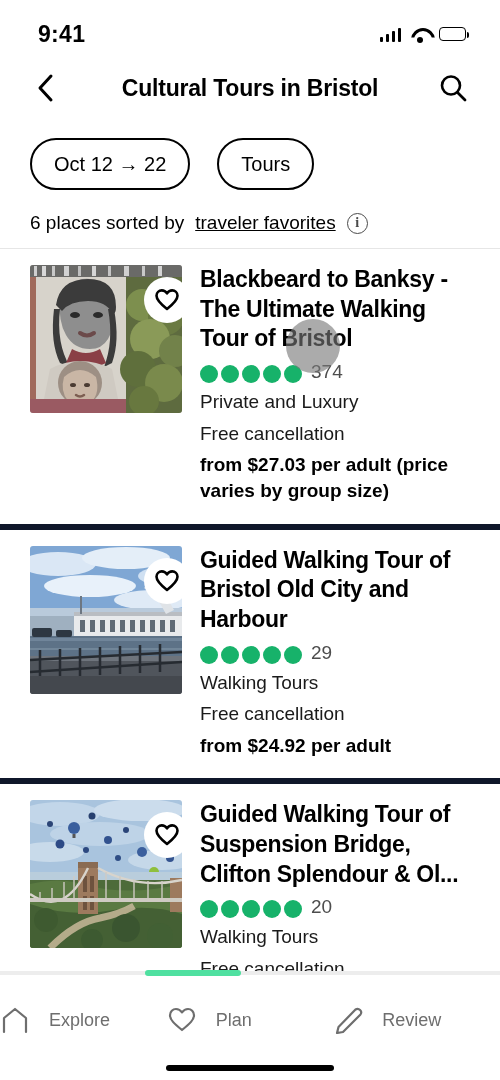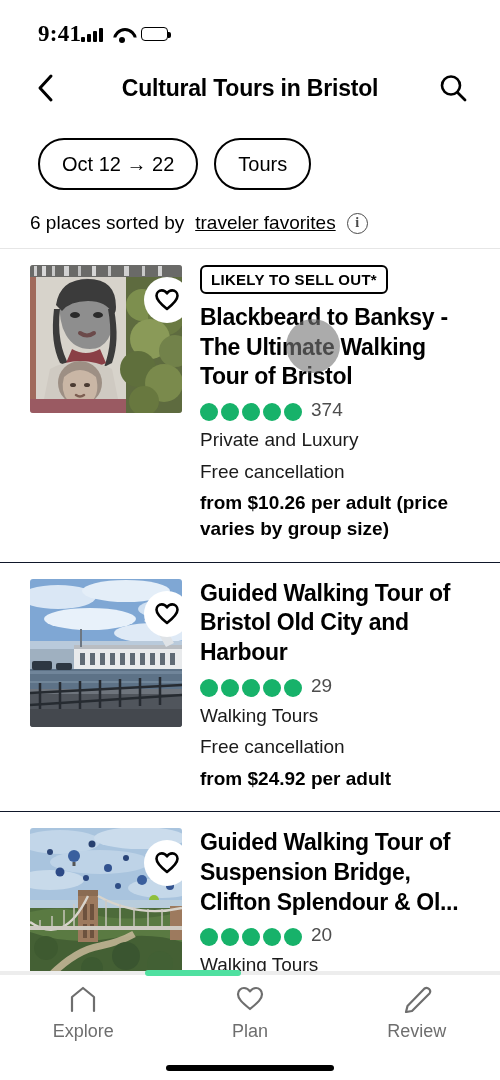--- a/index.html
+++ b/index.html
@@ -7,21 +7,21 @@
     width: 500px; height: 1080px;
     background: #ffffff;
     font-family: "Liberation Sans", sans-serif;
     overflow: hidden;
   }
   .phone { position: relative; width: 500px; height: 1080px; background:#fff; }
 
   
   .statusbar {
     height: 56px; display: flex; align-items: center;
-    justify-content: flex-start; padding: 12px 34px 0 38px; font-family: Liberation Serif, serif;
+    justify-content: space-between; padding: 12px 34px 0 38px;
   }
   .status-time { font-size: 23px; font-weight: 600; color:#000; letter-spacing:.3px; }
   .status-icons { display:flex; align-items:center; gap:9px; }
   .sig { display:flex; align-items:flex-end; gap:2.5px; height:15px; }
   .sig i { display:block; width:3.5px; background:#000; border-radius:1px; }
   .sig i:nth-child(1){height:5px}.sig i:nth-child(2){height:8px}
   .sig i:nth-child(3){height:11px}.sig i:nth-child(4){height:14px}
   .wifi { width:20px; height:15px; position:relative; }
   .wifi::before{
     content:""; position:absolute; left:1px; top:1px; width:18px; height:18px;
@@ -37,21 +37,21 @@
   .batt::after{ content:""; position:absolute; right:-4px; top:4px; width:2.4px; height:6px; background:#000; border-radius:0 2px 2px 0; }
 
   
   .header { height:64px; display:flex; align-items:center; padding:0 30px; position:relative; }
   .back-btn { width:30px; height:30px; display:flex; align-items:center; justify-content:center; cursor:pointer; }
   .title { position:absolute; left:0; right:0; text-align:center;
            font-size:23px; font-weight:700; color:#000; pointer-events:none; letter-spacing:-.2px; }
   .search-btn { margin-left:auto; width:34px; height:34px; display:flex; align-items:center; justify-content:center; cursor:pointer; z-index:2; }
 
   
-  .chips { display:flex; gap:16px; padding:18px 30px 0;margin-left:8px; }
+  .chips { display:flex; gap:27px; padding:18px 30px 0; }
   .chip {
     border:2px solid #000; border-radius:32px; height:52px;
     display:flex; align-items:center; gap:9px; padding:0 22px;
     font-size:20px; font-weight:500; color:#000; background:#fff; cursor:pointer; white-space:nowrap;
   }
   .filter-ico { display:flex; flex-direction:column; justify-content:center; gap:3.5px; width:21px; }
   .filter-ico span { position:relative; display:block; height:2.6px; background:#000; border-radius:2px; }
   .filter-ico span:nth-child(1){ width:21px }
   .filter-ico span:nth-child(2){ width:21px }
   .filter-ico span:nth-child(3){ width:21px }
@@ -64,21 +64,21 @@
   .filter-ico span:nth-child(3)::after{ left:9px }
 
   
   .sortline { display:flex; align-items:center; gap:11px; padding:22px 30px 14px; font-size:19px; color:#000; }
   .sortline .sort-link { text-decoration:underline; cursor:pointer; }
   .info-ico { width:21px; height:21px; border:1.8px solid #4a4a4a; border-radius:50%;
               display:flex; align-items:center; justify-content:center;
               font-size:14px; font-weight:700; color:#4a4a4a; font-family:"Liberation Serif",serif; cursor:pointer; }
 
   
-  .listing { display:flex; gap:18px; padding:16px 30px 20px; border-top:1px solid #0f172a; }
+  .listing { display:flex; gap:18px; padding:16px 30px 20px; border-top:6px solid #0f172a; }
   .listing.first { border-top:1px solid #e6e6e6; }
   .thumb-wrap { position:relative; flex:0 0 152px; }
   .thumb { width:152px; height:148px; border-radius:3px; overflow:hidden; position:relative; }
   .heart-btn {
     position:absolute; top:12px; right:-8px; width:46px; height:46px; border-radius:50%;
     background:#fff; display:flex; align-items:center; justify-content:center; cursor:pointer; z-index:3;
   }
   .info-col { flex:1; min-width:0; }
   .badge {
     display:inline-block; border:2px solid #000; border-radius:6px; padding:4px 9px;
@@ -94,21 +94,21 @@
 
   
   .cursor { position:absolute; width:54px; height:54px; border-radius:50%;
             background:rgba(120,120,120,.62); pointer-events:none; z-index:50; }
 
   
   .bottom { position:absolute; left:0; right:0; bottom:0; background:#fff; }
   .scrollbar { position:relative; height:4px; background:#ededed; }
   .scrollbar .fill { position:absolute; left:145px; width:96px; top:-1px; height:6px; border-radius:3px; }
   .navbar { display:flex; height:80px; padding-top:10px; }
-  .nav-item { flex:1; display:flex; flex-direction:column; align-items:center; gap:8px; cursor:pointer; }
+  .nav-item { flex:1; display:flex; flex-direction:row; align-items:center; gap:19px; cursor:pointer; }
   .nav-label { font-size:18px; color:#6e6e6e; }
   .nav-item.active .nav-label { color:#000; font-weight:700; }
   .home-bar { width:168px; height:6px; background:#000; border-radius:4px; margin:10px auto 9px; }
 </style>
 </head>
 <body>
 
 <div class="phone">
 
   <div class="statusbar">
@@ -198,35 +198,34 @@
           <rect x="0" y="12" width="6" height="122" fill="#a06a5c"></rect>
         </svg>
       </div>
       <div class="heart-btn">
         <svg width="24" height="22" viewBox="0 0 24 22">
           <path d="M12 20 C5 14.5 1.5 11 1.5 6.8 C1.5 3.6 4 1.4 6.8 1.4 C8.9 1.4 10.8 2.6 12 4.4 C13.2 2.6 15.1 1.4 17.2 1.4 C20 1.4 22.5 3.6 22.5 6.8 C22.5 11 19 14.5 12 20 Z" fill="none" stroke="#000" stroke-width="2.6" stroke-linejoin="round"></path>
         </svg>
       </div>
     </div>
     <div class="info-col">
-      <div class="badge">LIKELY TO SELL OUT*</div>
       <div class="l-title">Blackbeard to Banksy - The Ultimate Walking Tour of Bristol</div>
       <div class="rating">
         <span class="dots">
           <i class="dot" style="background:#17b26a"></i>
             <i class="dot" style="background:#17b26a"></i>
           <i class="dot" style="background:#17b26a"></i>
             <i class="dot" style="background:#17b26a"></i>
           <i class="dot" style="background:#17b26a"></i>
         </span>
         <span class="rcount">374</span>
       </div>
       <div class="meta">Private and Luxury</div>
       <div class="meta">Free cancellation</div>
-      <div class="price">from $10.26 per adult (price varies by group size)</div>
+      <div class="price">from $27.03 per adult (price varies by group size)</div>
     </div>
   </div>
 
   <div class="listing">
     <div class="thumb-wrap">
       <div class="thumb">
         <svg width="152" height="148" viewBox="0 0 152 148" preserveAspectRatio="none">
           <rect width="152" height="90" fill="#7fa7d4"></rect>
           <ellipse cx="28" cy="18" rx="38" ry="12" fill="#dae7f5"></ellipse>
           <ellipse cx="96" cy="12" rx="44" ry="11" fill="#e4eef8"></ellipse>

